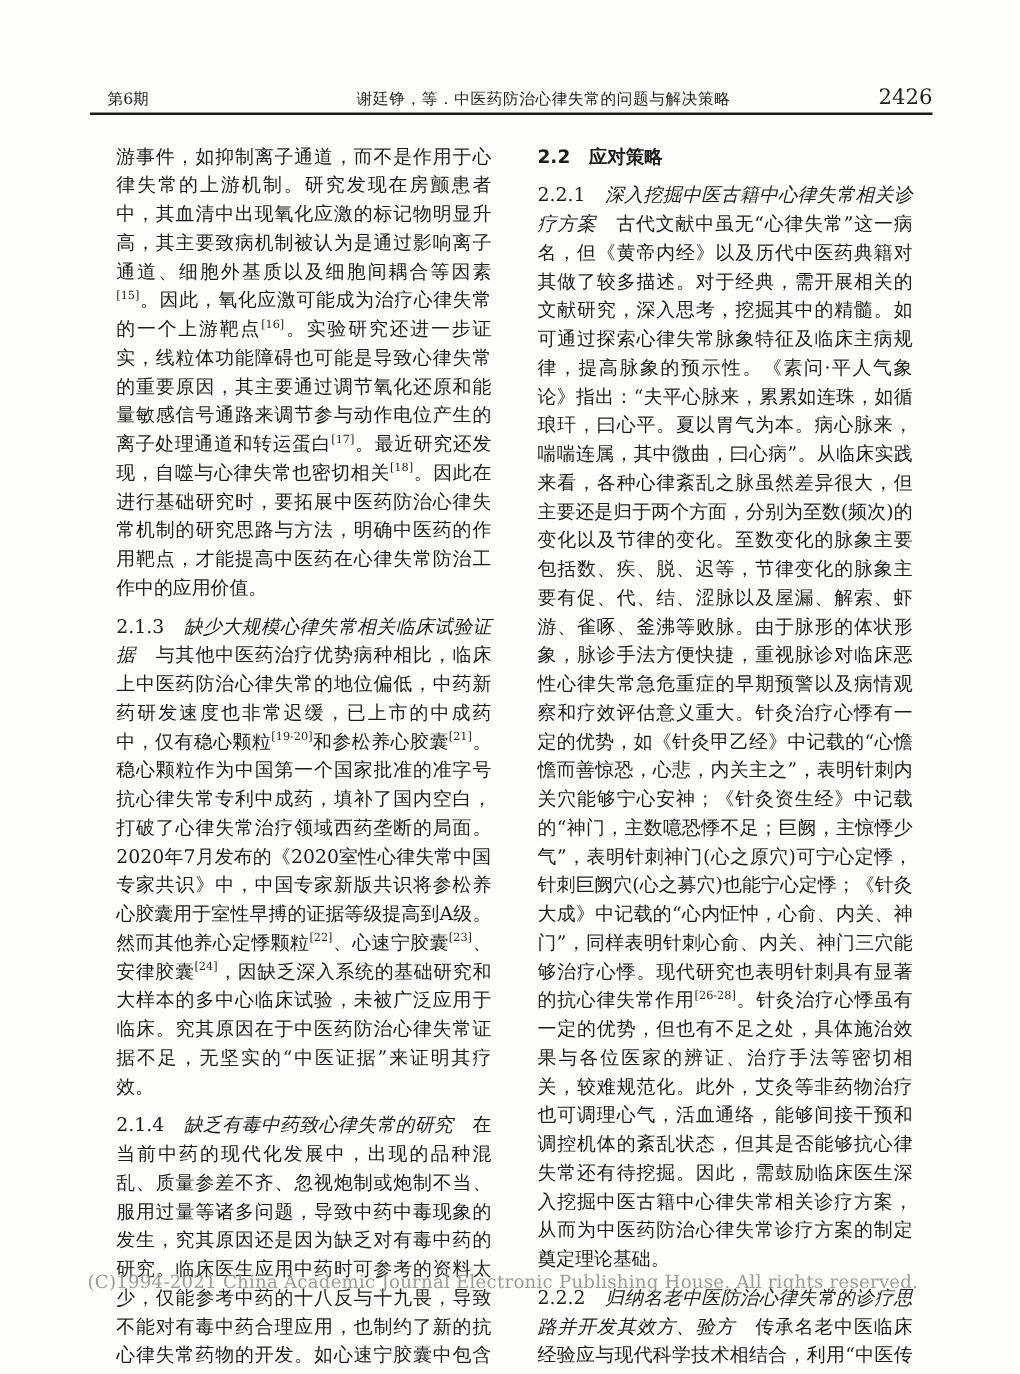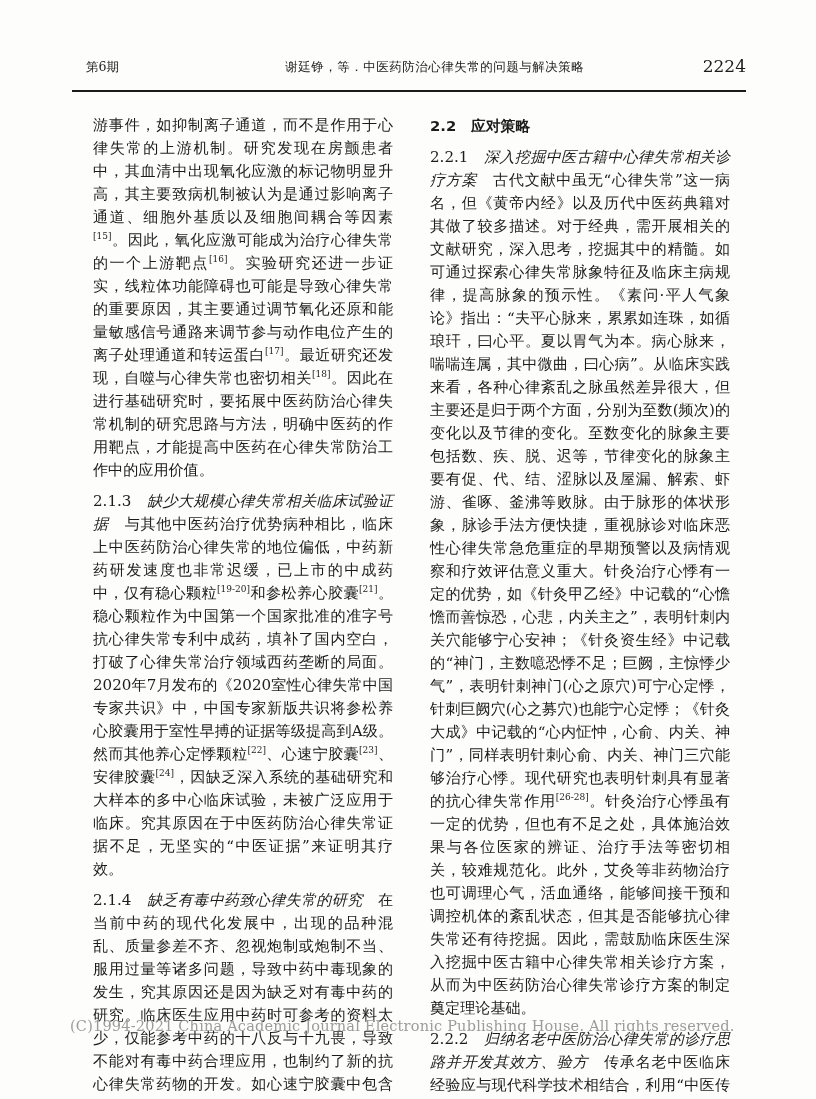--- a/index.html
+++ b/index.html
@@ -10,21 +10,21 @@
     background:#fdfdfc;
     font-family:"DejaVu Serif","Liberation Serif",serif;
     color:#1c1c1c;
     overflow:hidden;
   }
   .header {
     position:absolute; top:66px; left:72px; right:70px;
     height:26px;
     border-bottom:2px solid #1a1a1a;
     display:flex; align-items:flex-end; justify-content:space-between;
-    padding-bottom:14px;
+    padding-bottom:2px;
     box-sizing:border-box;
   }
   .header .issue { font-size:12.5px; padding-left:14px; }
   .header .htitle { font-size:12.5px; letter-spacing:0.5px;margin-left:48px; }
   .header .pageno { font-size:17px; }
   .content {
     position:absolute; top:106px; left:85px; width:653px;
     display:flex; gap:21px;
   }
   .col { width:316px; }
@@ -56,21 +56,21 @@
   }
 </style>
 </head>
 <body>
 
 <div class="page">
 
   <div class="header">
     <span class="issue">第6期</span>
     <span class="htitle">谢廷铮，等．中医药防治心律失常的问题与解决策略</span>
-    <span class="pageno">2224</span>
+    <span class="pageno">2426</span>
   </div>
 
   <div class="content">
     <div class="col" id="col-left">
         <p class="para"><span class="run-normal">游事件，如抑制离子通道，而不是作用于心律失常的上游机制。研究发现在房颤患者中，其血清中出现氧化应激的标记物明显升高，其主要致病机制被认为是通过影响离子通道、细胞外基质以及细胞间耦合等因素</span><span class="run-sup">[15]</span><span class="run-normal">。因此，氧化应激可能成为治疗心律失常的一个上游靶点</span><span class="run-sup">[16]</span><span class="run-normal">。实验研究还进一步证实，线粒体功能障碍也可能是导致心律失常的重要原因，其主要通过调节氧化还原和能量敏感信号通路来调节参与动作电位产生的离子处理通道和转运蛋白</span><span class="run-sup">[17]</span><span class="run-normal">。最近研究还发现，自噬与心律失常也密切相关</span><span class="run-sup">[18]</span><span class="run-normal">。因此在进行基础研究时，要拓展中医药防治心律失常机制的研究思路与方法，明确中医药的作用靶点，才能提高中医药在心律失常防治工作中的应用价值。</span></p>
         <p class="para"><span class="run-normal">2.1.3　</span><span class="run-kai">缺少大规模心律失常相关临床试验证据</span><span class="run-normal">　与其他中医药治疗优势病种相比，临床上中医药防治心律失常的地位偏低，中药新药研发速度也非常迟缓，已上市的中成药中，仅有稳心颗粒</span><span class="run-sup">[19-20]</span><span class="run-normal">和参松养心胶囊</span><span class="run-sup">[21]</span><span class="run-normal">。稳心颗粒作为中国第一个国家批准的准字号抗心律失常专利中成药，填补了国内空白，打破了心律失常治疗领域西药垄断的局面。2020年7月发布的《2020室性心律失常中国专家共识》中，中国专家新版共识将参松养心胶囊用于室性早搏的证据等级提高到A级。然而其他养心定悸颗粒</span><span class="run-sup">[22]</span><span class="run-normal">、心速宁胶囊</span><span class="run-sup">[23]</span><span class="run-normal">、安律胶囊</span><span class="run-sup">[24]</span><span class="run-normal">，因缺乏深入系统的基础研究和大样本的多中心临床试验，未被广泛应用于临床。究其原因在于中医药防治心律失常证据不足，无坚实的“中医证据”来证明其疗效。</span></p>
         <p class="para"><span class="run-normal">2.1.4　</span><span class="run-kai">缺乏有毒中药致心律失常的研究</span><span class="run-normal">　在当前中药的现代化发展中，出现的品种混乱、质量参差不齐、忽视炮制或炮制不当、服用过量等诸多问题，导致中药中毒现象的发生，究其原因还是因为缺乏对有毒中药的研究。临床医生应用中药时可参考的资料太少，仅能参考中药的十八反与十九畏，导致不能对有毒中药合理应用，也制约了新的抗心律失常药物的开发。如心速宁胶囊中包含有毒的半夏，但现代药理研究表明，半夏中的半夏宁心碱能够降低离体猪中的心室肌细胞动作电位的上升幅度，同时还能延长心室肌细胞的有效不应期，具有良好的抗心律失常作用。因此，不能对有毒中药一概弃之不用，应该加强对</span></p>
       </div>
     <div class="col" id="col-right">
         <p class="para heading-bold"><span class="run-bold">2.2　应对策略</span></p>

